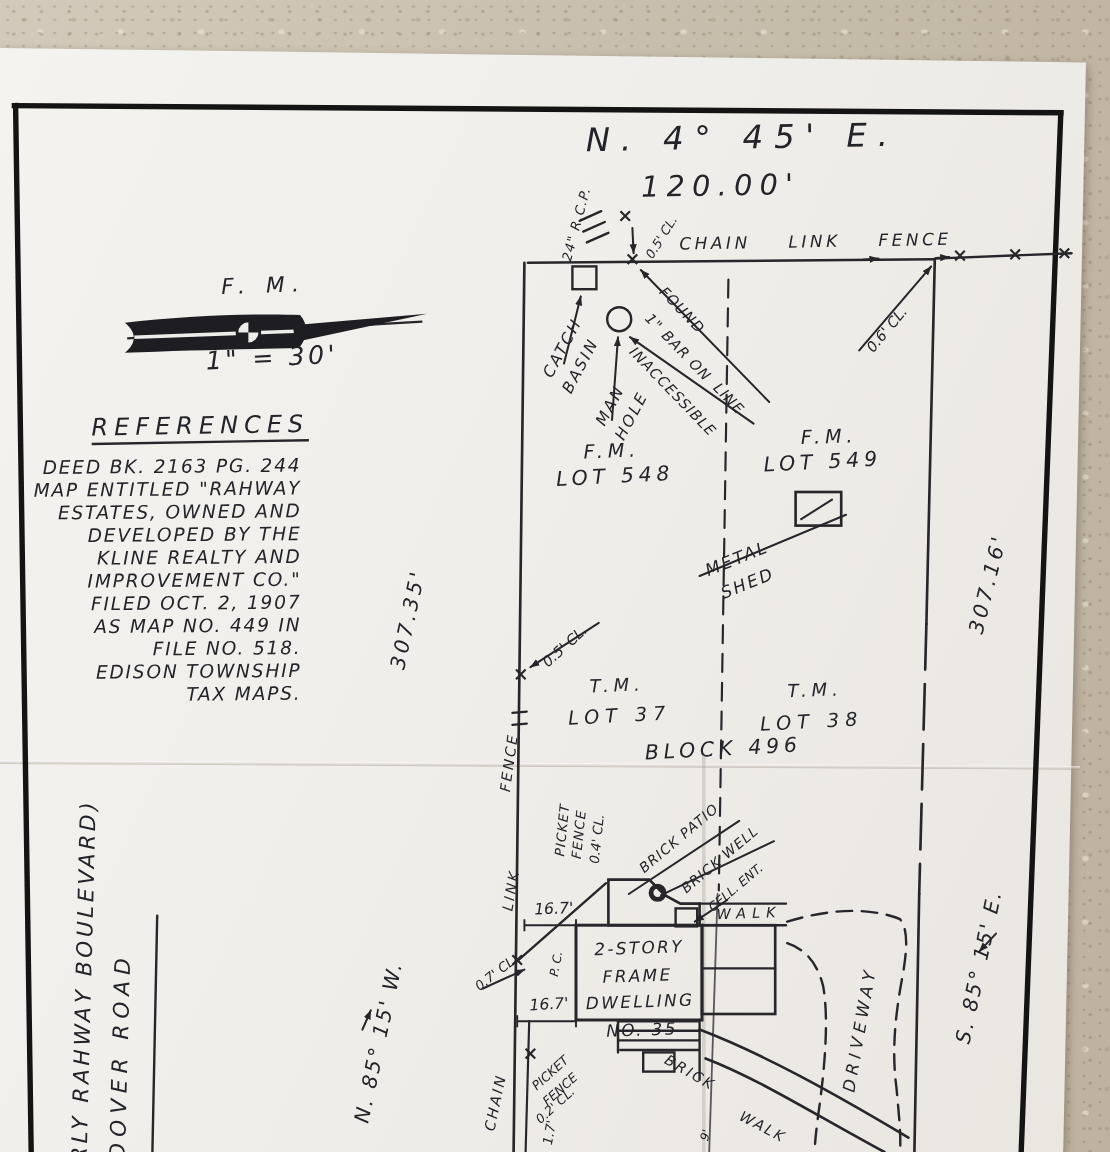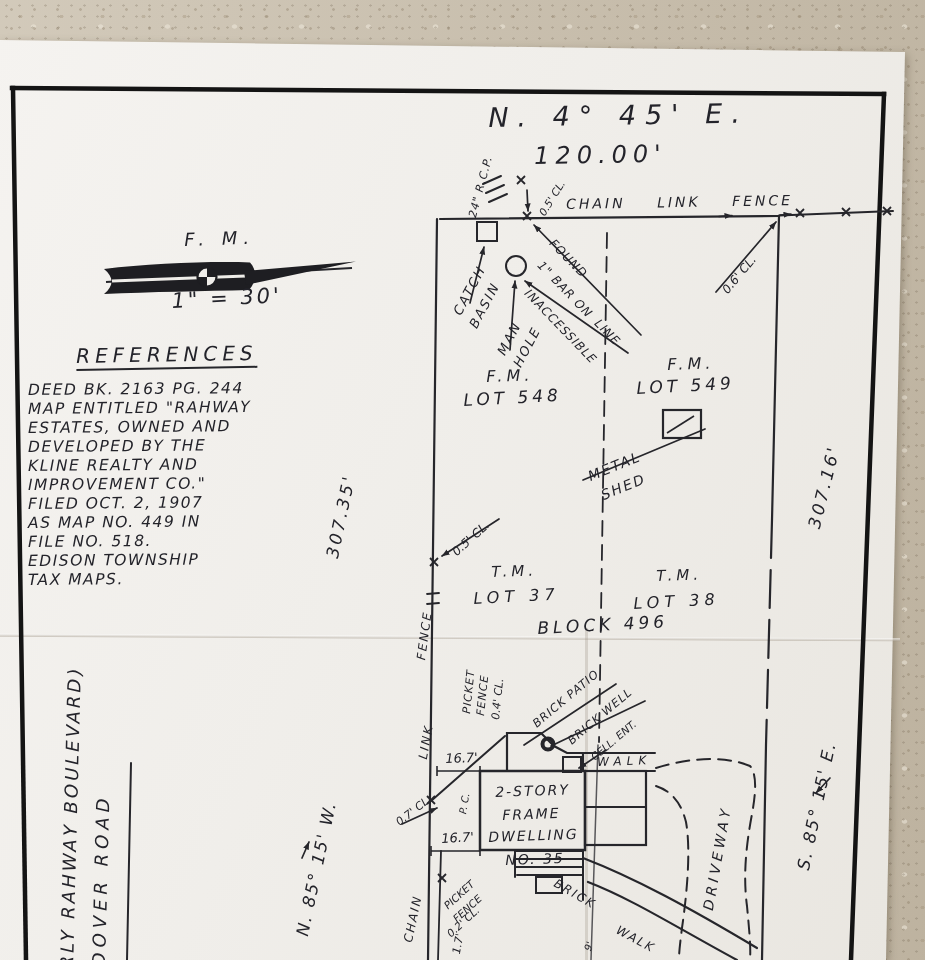--- a/index.html
+++ b/index.html
@@ -19,21 +19,21 @@
     clip-path:polygon(0 40px,905px 52px,886px 960px,0 960px);}
   .crease-h{position:absolute;left:0;top:636px;width:900px;height:3px;
     background:linear-gradient(to bottom,rgba(255,255,255,.65),rgba(151,140,124,.45));
     transform:rotate(.3deg);}
   .crease-v{position:absolute;left:585px;top:628px;width:3px;height:332px;
     background:rgba(151,140,124,.28);}
   .scene-svg{position:absolute;left:0;top:0;}
   .hw{position:absolute;font-family:"DejaVu Sans",sans-serif;font-style:italic;
     font-weight:500;color:#23232a;white-space:nowrap;transform-origin:0 0;line-height:1;}
   .refs-title{border-bottom:2.5px solid #26262b;padding-bottom:3px;}
-  .refs-lines{position:absolute;left:28px;top:380px;}
+  .refs-lines{position:absolute;left:28px;top:380px;text-align:right;}
   .refs-lines span{display:block;height:19px;font-size:15.5px;letter-spacing:1.5px;
     font-style:italic;color:#23232a;transform:rotate(-.5deg);}
 </style>
 </head>
 <body>
 
 <div class="stage">
   <div class="paper-wrap">
     <div class="paper"></div>
   </div>

